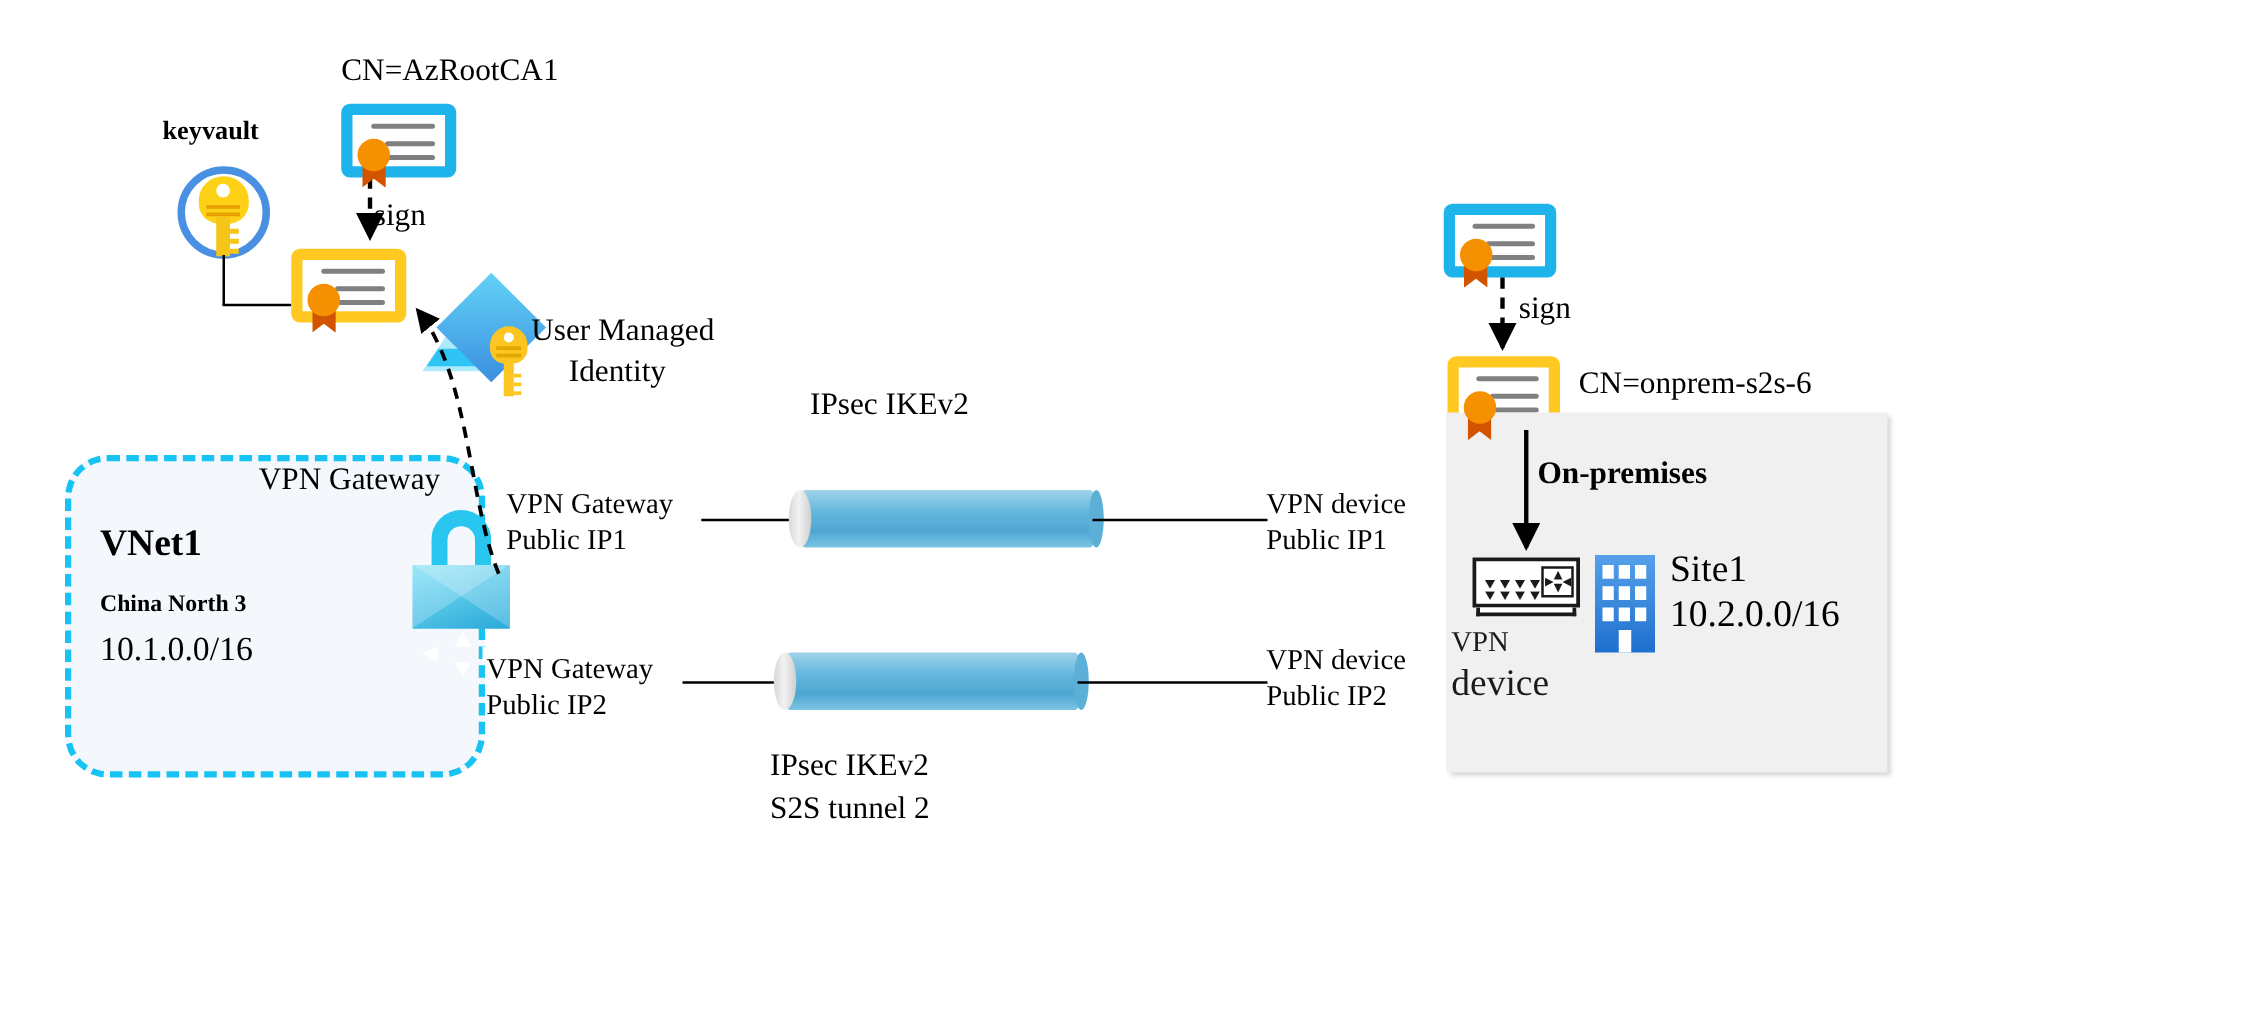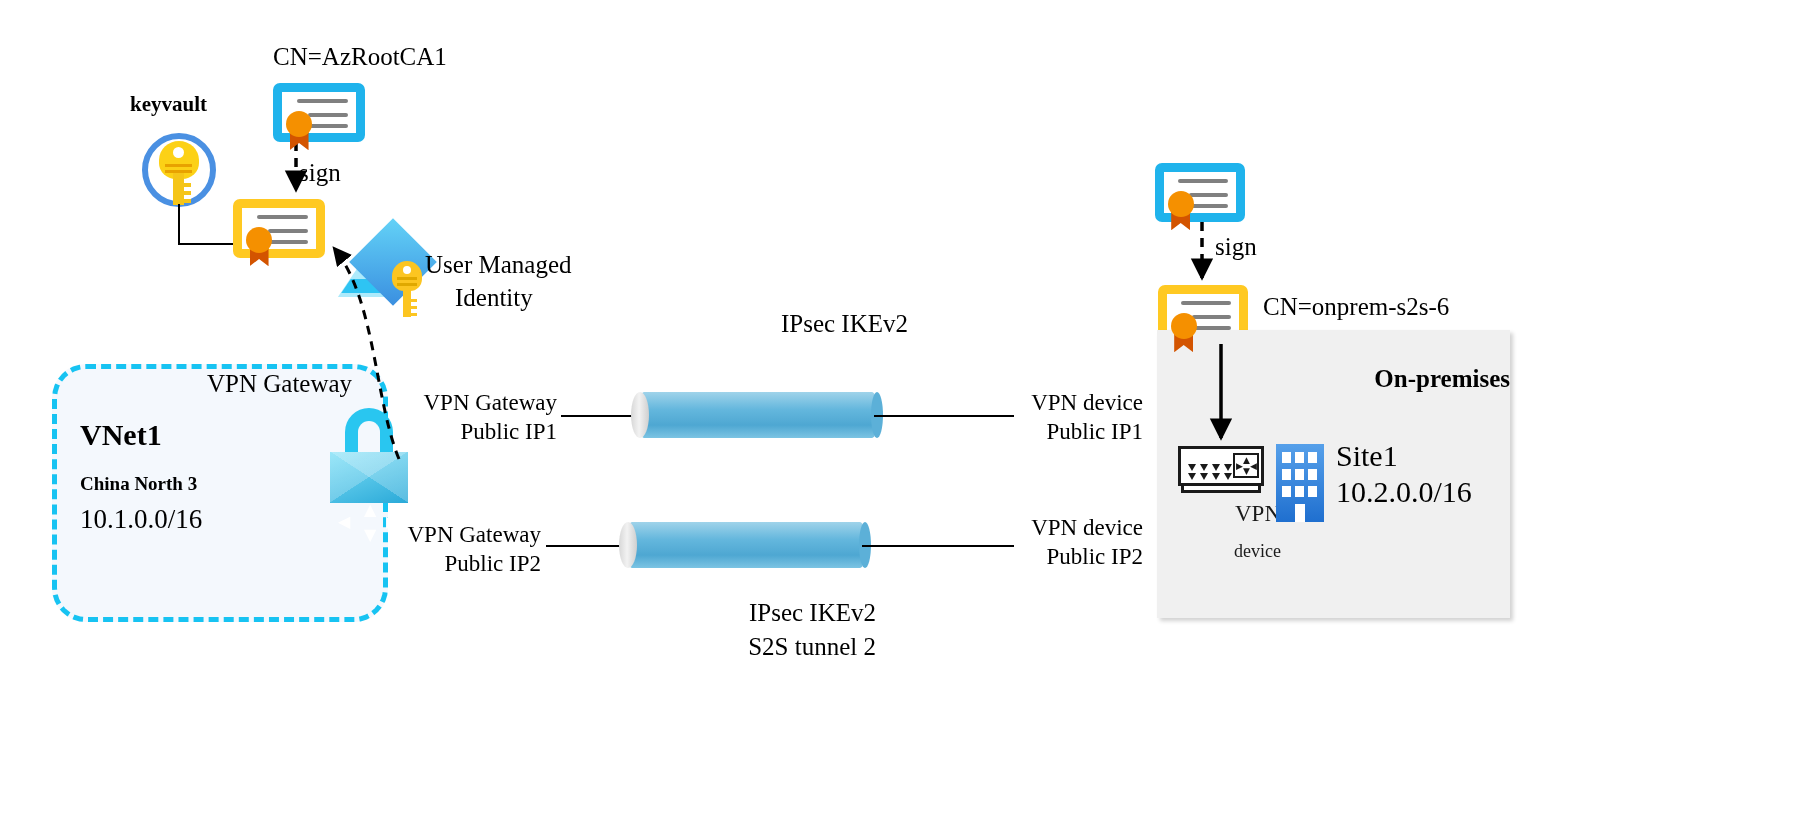--- a/index.html
+++ b/index.html
@@ -19,21 +19,21 @@
     overflow: hidden;
   }
   .abs { position: absolute; }
   .txt {
     position: absolute;
     font-family: Liberation Serif, serif;
     color: #000000;
     white-space: pre;
     line-height: 1.22;
   }
-  .ctr { text-align: right; }
+  .ctr { text-align: left; }
   .bold { font-weight: bold; }
 
   
   #vnet-box {
     left: 52px;
     top: 364px;
     width: 336px;
     height: 258px;
     border: 5px dashed #17c3f2;
     border-radius: 34px;
@@ -554,21 +554,21 @@
     <div class="port" style="left:46px; top:27px;"></div>
     <div class="panel">
       <span class="pa" style="left:8px; top:1px;">▲</span>
       <span class="pa" style="left:8px; top:12px;">▼</span>
       <span class="pa" style="left:1px; top:7px;">▶</span>
       <span class="pa" style="left:15px; top:7px;">◀</span>
     </div>
   </div>
 
   <div class="txt ctr" style="left:1161px; top:500px; width:120px; font-size:23px; color:#1a1a1a;">VPN</div>
-  <div class="txt ctr" style="left:1161px; top:529px; width:120px; font-size:18px; color:#1a1a1a;margin-top:12px;">device</div>
+  <div class="txt ctr" style="left:1161px; top:529px; width:120px; font-size:30px; color:#1a1a1a;">device</div>
 
   <div id="bld-icon" class="abs">
     <div class="w" style="left:6px;  top:8px;"></div>
     <div class="w" style="left:19px; top:8px;"></div>
     <div class="w" style="left:32px; top:8px;"></div>
     <div class="w" style="left:6px;  top:25px;"></div>
     <div class="w" style="left:19px; top:25px;"></div>
     <div class="w" style="left:32px; top:25px;"></div>
     <div class="w" style="left:6px;  top:42px;"></div>
     <div class="w" style="left:19px; top:42px;"></div>

